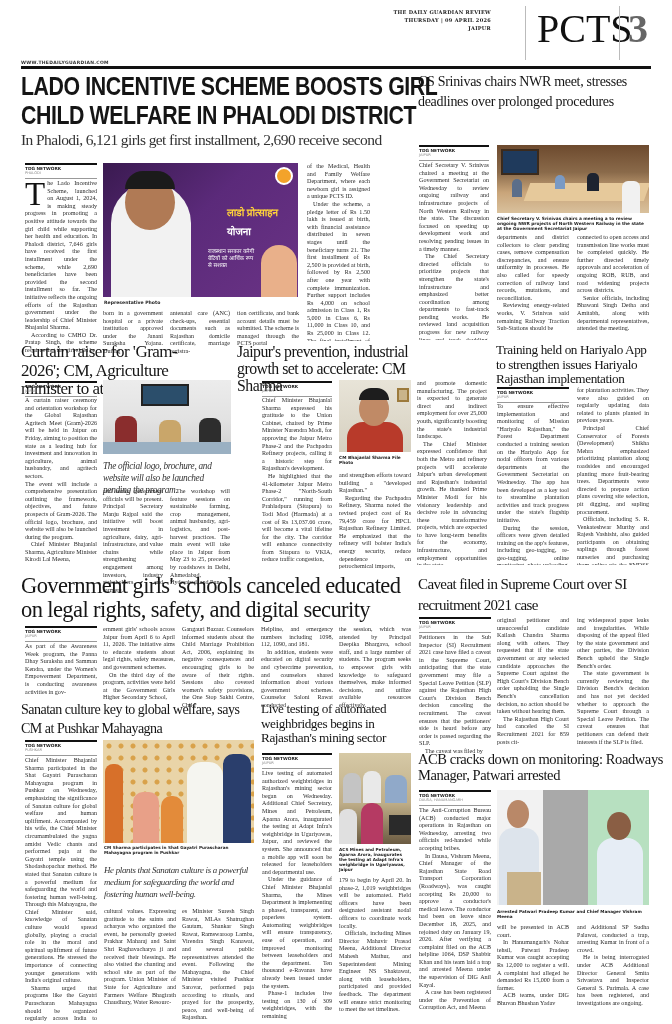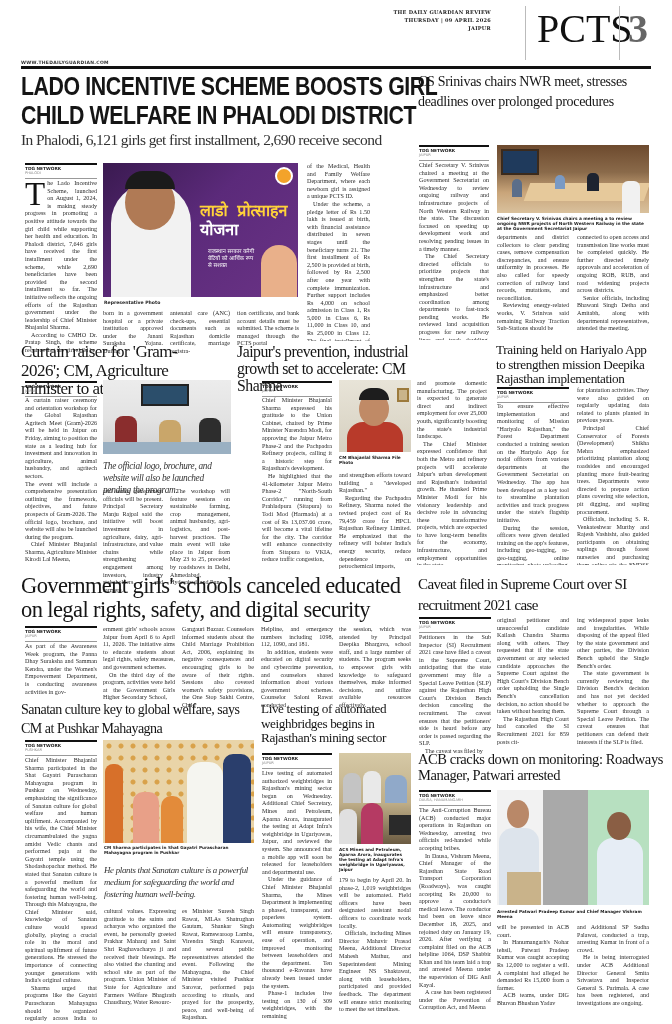--- a/index.html
+++ b/index.html
@@ -51,21 +51,21 @@
 <div class="abs col" style="left:25px;top:180px;width:72px;height:150px">
   <span class="drop">T</span>
   <span>he Lado Incentive Scheme, launched on August 1, 2024, is making steady progress in promoting a positive attitude towards the girl child while supporting her health and education. In Phalodi district, 7,646 girls have received the first installment under the scheme, while 2,690 beneficiaries have been provided the second installment so far. The initiative reflects the ongoing efforts of the Rajasthan government under the leadership of Chief Minister Bhajanlal Sharma.</span>
   <p>According to CMHO Dr. Pratap Singh, the scheme requires that the girl child be</p>
 </div>
 
 <div class="abs photo" style="left:103px;top:163px;width:195px;height:134px;background:linear-gradient(135deg,#3a1a50 0%,#5b2a7a 45%,#6a3385 100%)">
   <div class="abs" style="left:8px;top:20px;width:80px;height:114px;border-radius:40px 40px 0 0;background:#f2f2f2"></div>
   <div class="abs" style="left:22px;top:12px;width:50px;height:55px;border-radius:50%;background:#b07a55"></div>
   <div class="abs" style="left:22px;top:8px;width:50px;height:18px;border-radius:25px 25px 0 0;background:#1b1b1b"></div>
-  <div class="abs" style="left:97px;top:40px;font-family:Liberation Mono, monospace;font-weight:bold;font-size:16px;color:#ffd23a;line-height:19px;white-space:nowrap">
+  <div class="abs" style="left:124px;top:40px;font-family:Liberation Serif, serif;font-weight:bold;font-size:10px;color:#ffd23a;line-height:19px;white-space:nowrap">
     <div>लाडो प्रोत्साहन</div>
     <div style="color:#fff">योजना</div>
   </div>
   <div class="abs" style="left:105px;top:85px;width:48px;font-family:'DejaVu Sans',sans-serif;font-size:5.5px;color:#fff;line-height:7px">राजस्थान सरकार करेगी बेटियों को आर्थिक रूप से सशक्त</div>
   <div class="abs" style="left:158px;top:82px;width:36px;height:52px;border-radius:18px 18px 0 0;background:#e9b08a"></div>
   <div class="abs" style="left:172px;top:4px;width:18px;height:18px;border-radius:50%;background:#f3a32a;border:2px solid #fff"></div>
 </div>
 <div class="abs cap" style="left:104px;top:300px">Representative Photo</div>
 
 <div class="abs col" style="left:103px;top:310px;width:60px">
@@ -152,21 +152,21 @@
 <div class="abs cap" style="left:339px;top:455px;width:72px;font-size:4.3px;line-height:5.2px">CM Bhajanlal Sharma File Photo</div>
 <div class="abs col" style="left:339px;top:472px;width:72px">
   <p class="first">and strengthen efforts toward building a "developed Rajasthan."</p>
   <p>Regarding the Pachpadra Refinery, Sharma noted the revised project cost of Rs 79,459 crore for HPCL Rajasthan Refinery Limited. He emphasized that the refinery will bolster India's energy security, reduce dependence on petrochemical imports,</p>
 </div>
 <div class="abs col" style="left:417px;top:380px;width:70px;height:185px;overflow:hidden">
   <p class="first">and promote domestic manufacturing. The project is expected to generate direct and indirect employment for over 25,000 youth, significantly boosting the state's industrial landscape.</p>
   <p>The Chief Minister expressed confidence that both the Metro and refinery projects will accelerate Jaipur's urban development and Rajasthan's industrial growth. He thanked Prime Minister Modi for his visionary leadership and decisive role in advancing these transformative projects, which are expected to have long-term benefits for the economy, infrastructure, and employment opportunities in the state.</p>
 </div>
 
-<div class="abs h-serif" style="left:496px;top:343px;width:158px;font-size:13.2px;line-height:14.5px;letter-spacing:-.4px">Training held on Hariyalo App to strengthen mission Deepika Rajasthan implementation</div>
+<div class="abs h-serif" style="left:496px;top:343px;width:158px;font-size:13.2px;line-height:14.5px;letter-spacing:-.4px">Training held on Hariyalo App to strengthen issues Hariyalo Rajasthan implementation</div>
 <div class="abs byline" style="left:497px;top:387px;width:72px">
   <span class="n">TDG NETWORK</span>
   <span class="l">JAIPUR</span>
 </div>
 <div class="abs col" style="left:497px;top:403px;width:72px;height:162px;overflow:hidden">
   <p class="first">To ensure effective implementation and monitoring of Mission "Hariyalo Rajasthan," the Forest Department conducted a training session on the Hariyalo App for nodal officers from various departments at the Government Secretariat on Wednesday. The app has been developed as a key tool to streamline plantation activities and track progress under the state's flagship initiative.</p>
   <p>During the session, officers were given detailed training on the app's features, including geo-tagging, re-geo-tagging, online monitoring, photo uploading, and reporting systems</p>
 </div>
 <div class="abs col" style="left:577px;top:387px;width:72px;height:178px;overflow:hidden">
   <p class="first">for plantation activities. They were also guided on regularly updating data related to plants planted in previous years.</p>

